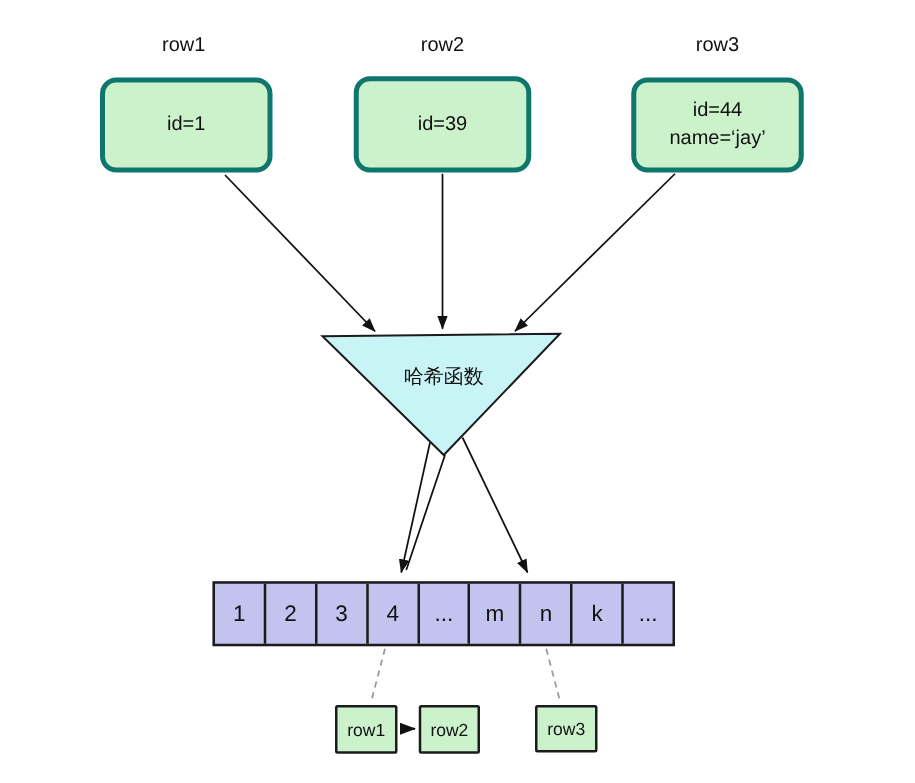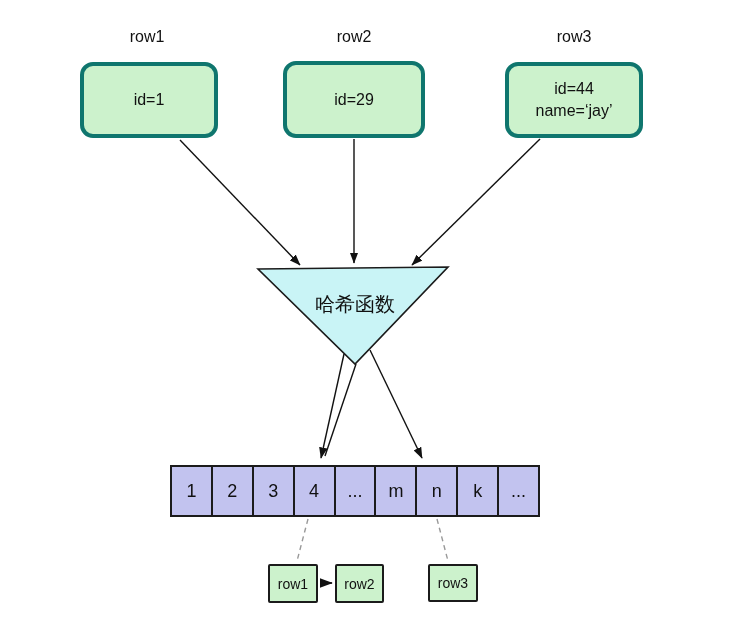--- a/index.html
+++ b/index.html
@@ -42,21 +42,21 @@
     text-align: center;
   }
   .b1 { left: 80px;  top: 62px; width: 138px; height: 76px; }
   .b2 { left: 283px; top: 61px; width: 142px; height: 77px; }
   .b3 { left: 505px; top: 62px; width: 138px; height: 76px; }
   .hash-label {
     position: absolute;
     left: 293px; top: 291px;
     width: 124px;
     text-align: center;
-    font-size: 20px;
+    font-size: 16px;
   }
   .bucket-array {
     position: absolute;
     left: 170px; top: 465px;
     width: 370px; height: 52px;
     display: flex;
     background: #c2c3ef;
     border: 2px solid #1b1b1b;
     box-sizing: border-box;
   }
@@ -113,21 +113,21 @@
   </svg>
 
   <div class="rec-title t1">row1</div>
   <div class="rec-title t2">row2</div>
   <div class="rec-title t3">row3</div>
 
   <div class="record-box b1">
     <div>id=1</div>
   </div>
   <div class="record-box b2">
-    <div>id=29</div>
+    <div>id=39</div>
   </div>
   <div class="record-box b3">
     <div>id=44</div>
     <div>name=‘jay’</div>
   </div>
 
   <div class="hash-label">哈希函数</div>
 
   <div class="bucket-array">
     <div class="cell">1</div>

